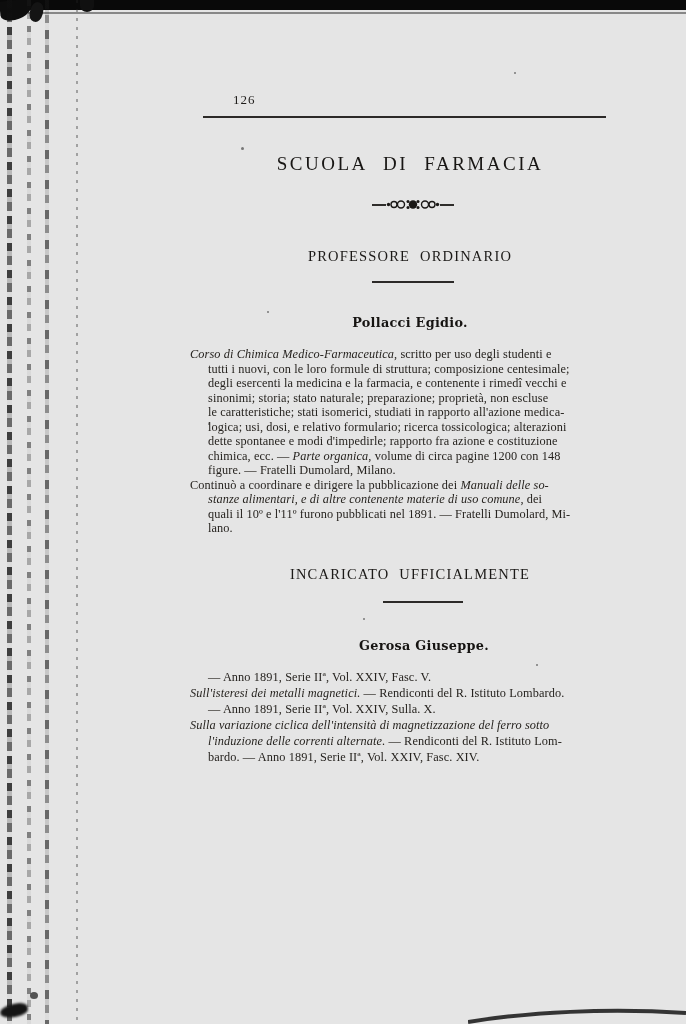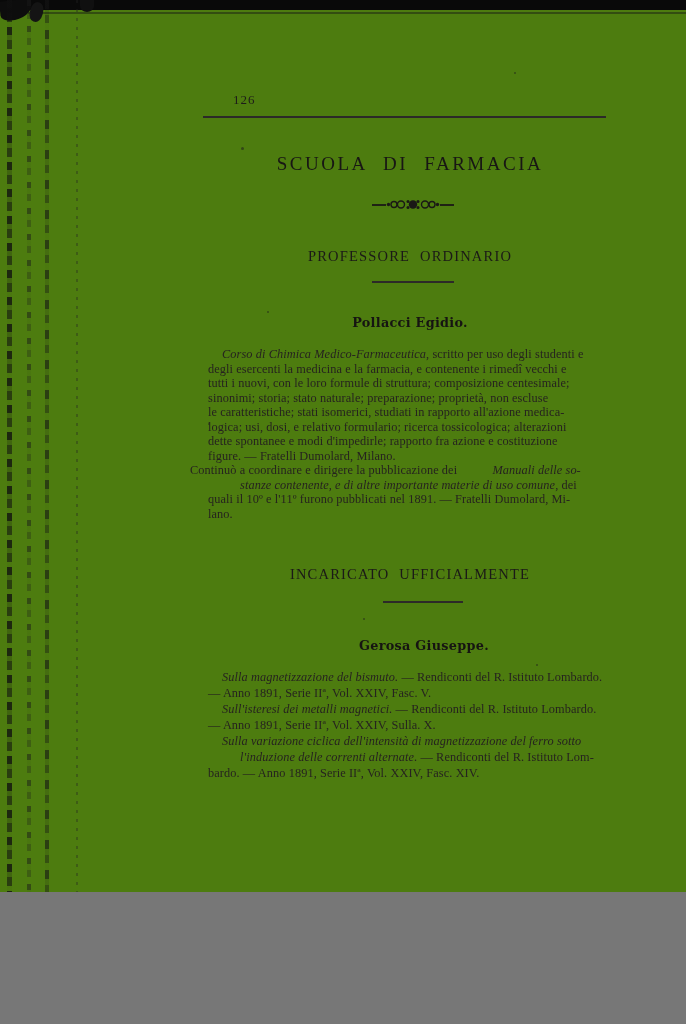--- a/index.html
+++ b/index.html
@@ -1,20 +1,20 @@
 <!DOCTYPE html>
 <html><head>
 <meta charset="utf-8">
 <style>
   html,body{margin:0;padding:0;background:#777;}
   .page{
     position:relative;
-    width:686px;height:892px;
+    width:686px;height:1024px;
     margin:0 auto;
-    background:#4d7c0f;
+    background:#e5e5e5;
     overflow:hidden;
     font-family:"Liberation Serif", serif;
     color:#242220;
   }
   
   .scan-band{position:absolute;left:0;top:0;width:686px;height:10px;background:#090909;}
   .scan-band-edge{position:absolute;left:28px;top:12px;width:658px;height:2px;background:rgba(20,20,20,.45);}
   .corner-blob1{position:absolute;left:0;top:0;width:32px;height:20px;background:#0d0d0d;border-radius:0 0 70% 30%;transform:rotate(-6deg);}
   .corner-blob2{position:absolute;left:30px;top:2px;width:13px;height:20px;background:#141414;border-radius:45%;transform:rotate(14deg);}
   .corner-blob3{position:absolute;left:80px;top:0;width:14px;height:12px;background:#101010;border-radius:0 0 50% 50%;}
@@ -46,21 +46,21 @@
   .hr2{left:383px;top:601px;width:80px;}
   .person-name{position:absolute;width:600px;text-align:center;
     font-family:"DejaVu Serif", serif;font-weight:bold;font-size:12.8px;letter-spacing:.3px;color:#161412;}
   .p1{left:110px;top:315px;}
   .p2{left:124px;top:638px;}
   .pub-block{position:absolute;left:190px;width:448px;font-size:12.3px;color:#26231f;}
   .b1{top:347px;line-height:14.5px;}
   .b2{top:669px;line-height:16px;}
   .tline{white-space:nowrap;letter-spacing:.1px;}
   .tline.ind{padding-left:18px;}
-  .it{font-style:italic;margin-left:32px;}
+  .it{font-style:italic;}
 </style>
 </head>
 <body>
 
 <div class="page">
 
   <div class="scan-band"></div>
   <div class="scan-band-edge"></div>
   <div class="corner-blob1"></div>
   <div class="corner-blob2"></div>
@@ -103,38 +103,38 @@
     <circle cx="37" cy="10.5" r="1.5" fill="#1a1816"></circle>
     <circle cx="47" cy="10.5" r="1.5" fill="#1a1816"></circle>
     <circle cx="66.5" cy="7.5" r="1.7" fill="#1a1816"></circle>
   </svg>
 
   <div class="section-heading h1">PROFESSORE ORDINARIO</div>
   <div class="heading-rule hr1"></div>
   <div class="person-name p1">Pollacci Egidio.</div>
   <div class="pub-block b1">
       <div class="tline"><span class="it">Corso di Chimica Medico-Farmaceutica</span><span>, scritto per uso degli studenti e</span></div>
+      <div class="tline ind"><span>tutti i nuovi, con le loro formule di struttura; composizione centesimale;</span></div>
       <div class="tline ind"><span>degli esercenti la medicina e la farmacia, e contenente i rimedî vecchi e</span></div>
-      <div class="tline ind"><span>tutti i nuovi, con le loro formule di struttura; composizione centesimale;</span></div>
       <div class="tline ind"><span>sinonimi; storia; stato naturale; preparazione; proprietà, non escluse</span></div>
       <div class="tline ind"><span>le caratteristiche; stati isomerici, studiati in rapporto all'azione medica-</span></div>
       <div class="tline ind"><span>logica; usi, dosi, e relativo formulario; ricerca tossicologica; alterazioni</span></div>
       <div class="tline ind"><span>dette spontanee e modi d'impedirle; rapporto fra azione e costituzione</span></div>
+      <div class="tline ind"><span>chimica, ecc. — </span><span class="it">Parte organica</span><span>, volume di circa pagine 1200 con 148</span></div>
       <div class="tline ind"><span>figure. — Fratelli Dumolard, Milano.</span></div>
       <div class="tline"><span>Continuò a coordinare e dirigere la pubblicazione dei </span><span class="it">Manuali delle so-</span></div>
-      <div class="tline ind"><span class="it">stanze contenente, e di altre importante materie di uso comune</span><span>, dei</span></div>
+      <div class="tline ind"><span class="it">stanze alimentari, e di altre contenente materie di uso comune</span><span>, dei</span></div>
       <div class="tline ind"><span>quali il 10º e l'11º furono pubblicati nel 1891. — Fratelli Dumolard, Mi-</span></div>
       <div class="tline ind"><span>lano.</span></div>
     </div>
 
   <div class="section-heading h2">INCARICATO UFFICIALMENTE</div>
   <div class="heading-rule hr2"></div>
   <div class="person-name p2">Gerosa Giuseppe.</div>
   <div class="pub-block b2">
-      <div class="tline"><span class="it">Sulla magnetizzazione del bismuto.</span><span> — Rendiconti del R. Istituto Lombardo.</span></div>
       <div class="tline ind"><span>— Anno 1891, Serie IIª, Vol. XXIV, Fasc. V.</span></div>
       <div class="tline"><span class="it">Sull'isteresi dei metalli magnetici.</span><span> — Rendiconti del R. Istituto Lombardo.</span></div>
       <div class="tline ind"><span>— Anno 1891, Serie IIª, Vol. XXIV, Sulla. X.</span></div>
       <div class="tline"><span class="it">Sulla variazione ciclica dell'intensità di magnetizzazione del ferro sotto</span></div>
       <div class="tline ind"><span class="it">l'induzione delle correnti alternate.</span><span> — Rendiconti del R. Istituto Lom-</span></div>
       <div class="tline ind"><span>bardo. — Anno 1891, Serie IIª, Vol. XXIV, Fasc. XIV.</span></div>
     </div>
 
 </div>
 

